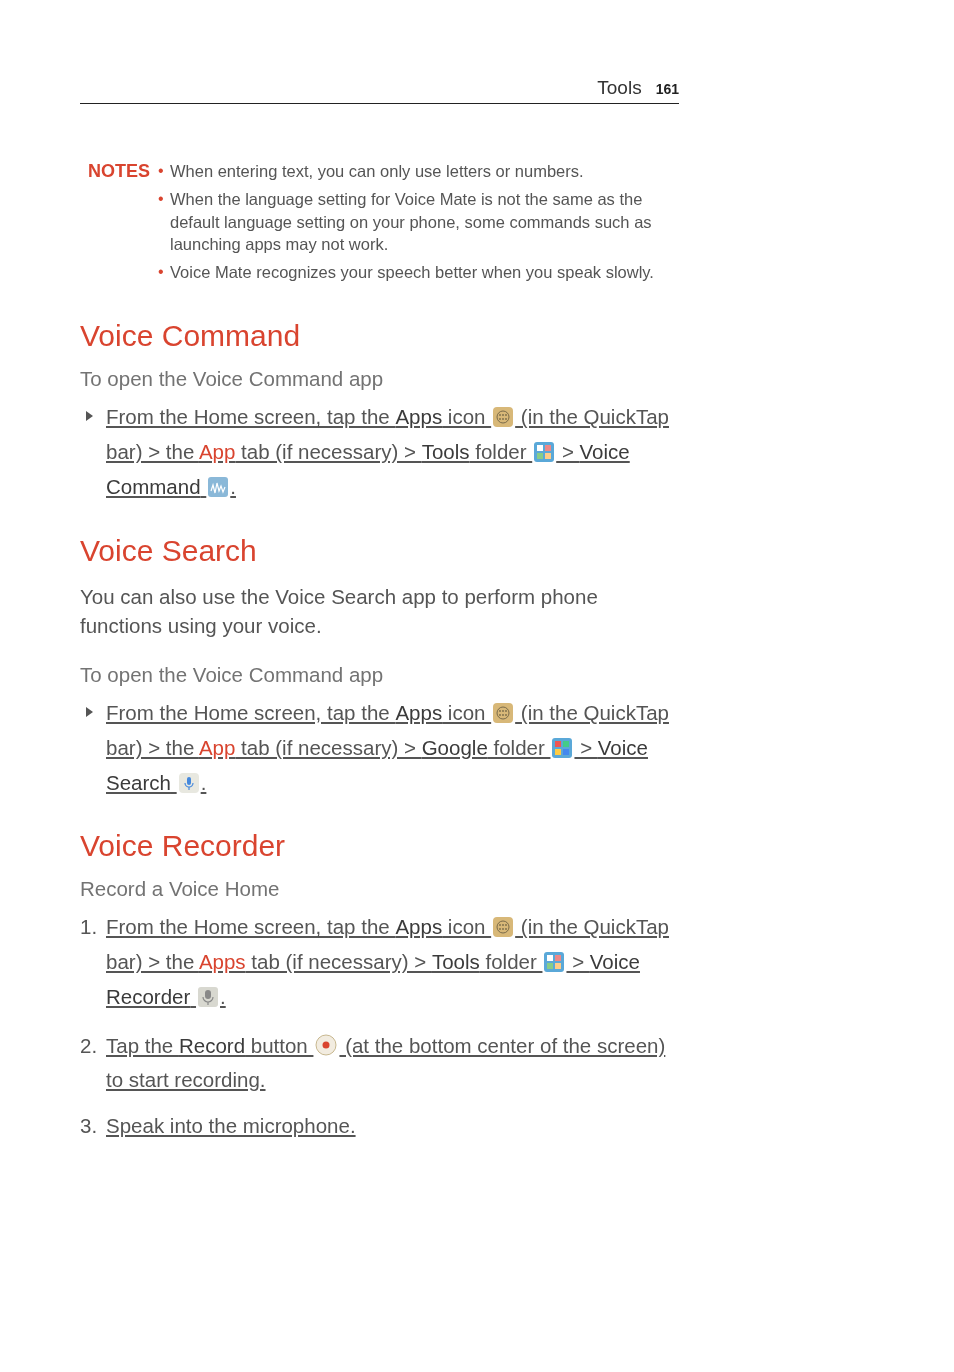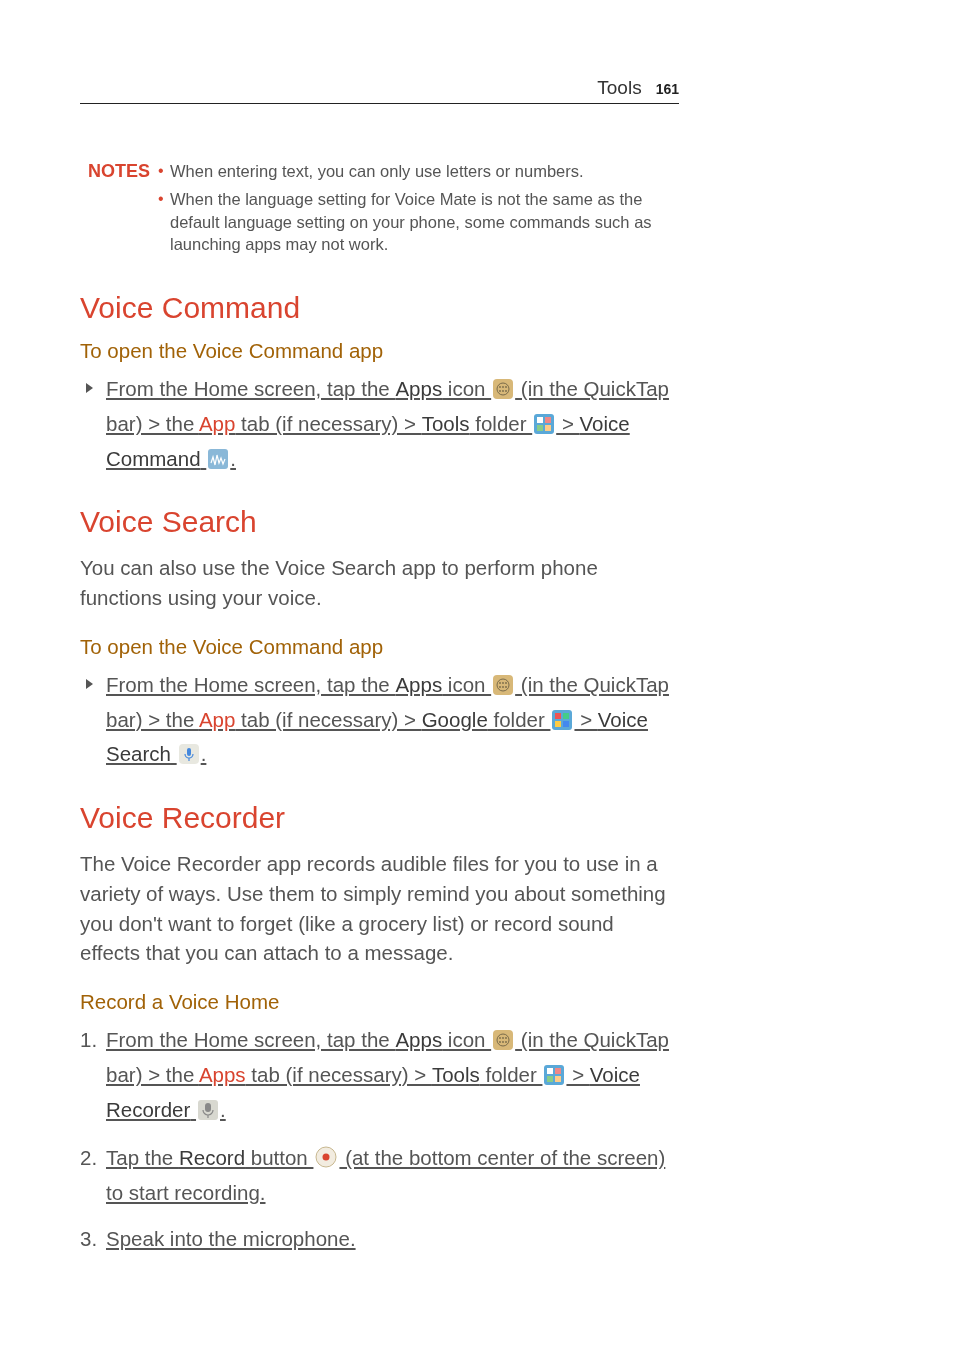--- a/index.html
+++ b/index.html
@@ -76,21 +76,21 @@
     font-weight: 400;
     margin: 22px 0 14px 0;
   }
   p.body {
     font-size: 20.5px;
     color: #555;
     line-height: 1.45;
     margin: 0 0 22px 0;
   }
   h3.sub {
-    color: #a16207;
+    color: #737373;
     font-size: 20.5px;
     font-weight: 400;
     margin: 0 0 10px 0;
   }
   .step {
     font-size: 20.5px;
     color: #555;
     line-height: 1.55;
     margin: 0 0 14px 0;
     padding-left: 26px;
@@ -136,20 +136,21 @@
   <div class="header-line">
     <span class="chapter">Tools</span>
     <span class="pagenum">161</span>
   </div>
 
   <div class="notes-wrap">
     <div class="notes-label">NOTES</div>
     <div class="notes-body">
       <div class="note-item">When entering text, you can only use letters or numbers.</div>
       <div class="note-item">When the language setting for Voice Mate is not the same as the default language setting on your phone, some commands such as launching apps may not work.</div>
+      <div class="note-item">Voice Mate recognizes your speech better when you speak slowly.</div>
     </div>
   </div>
 
   <h2 class="section">Voice Command</h2>
   <h3 class="sub">To open the Voice Command app</h3>
   <div class="steps-list">
     <div class="step">
       <span class="bullet-tri"></span>
       <span>From the Home screen, tap the </span><span class="bold">Apps</span><span> icon </span><span class="icon"><svg width="20" height="20">
             <rect x="0" y="0" width="20" height="20" rx="4" fill="#d8b878"></rect>
@@ -197,21 +198,20 @@
           </svg></span><span> &gt; </span><span class="bold">Voice Search</span> <span class="icon"><svg width="20" height="20">
             <rect x="0" y="0" width="20" height="20" rx="4" fill="#e8e8e0"></rect>
             <rect x="8" y="4" width="4" height="8" rx="2" fill="#4488dd"></rect>
             <path d="M6 10 a4 4 0 0 0 8 0" fill="none" stroke="#4488dd" stroke-width="1.2"></path>
             <line x1="10" y1="14" x2="10" y2="17" stroke="#4488dd" stroke-width="1.2"></line>
           </svg></span><span>.</span>
     </div>
   </div>
 
   <h2 class="section">Voice Recorder</h2>
-  <p class="body">The Voice Recorder app records audible files for you to use in a variety of ways. Use them to simply remind you about something you don't want to forget (like a grocery list) or record sound effects that you can attach to a message.</p>
   <h3 class="sub">Record a Voice Home</h3>
 
   <div class="step">
     <span class="listnum">1.</span>
     <span>From the Home screen, tap the </span><span class="bold">Apps</span><span> icon </span><span class="icon"><svg width="20" height="20">
           <rect x="0" y="0" width="20" height="20" rx="4" fill="#d8b878"></rect>
           <circle cx="10" cy="10" r="6" fill="none" stroke="#7a6b4a" stroke-width="1"></circle>
           <circle cx="7" cy="8" r="0.9" fill="#7a6b4a"></circle>
           <circle cx="10" cy="8" r="0.9" fill="#7a6b4a"></circle>
           <circle cx="13" cy="8" r="0.9" fill="#7a6b4a"></circle>

